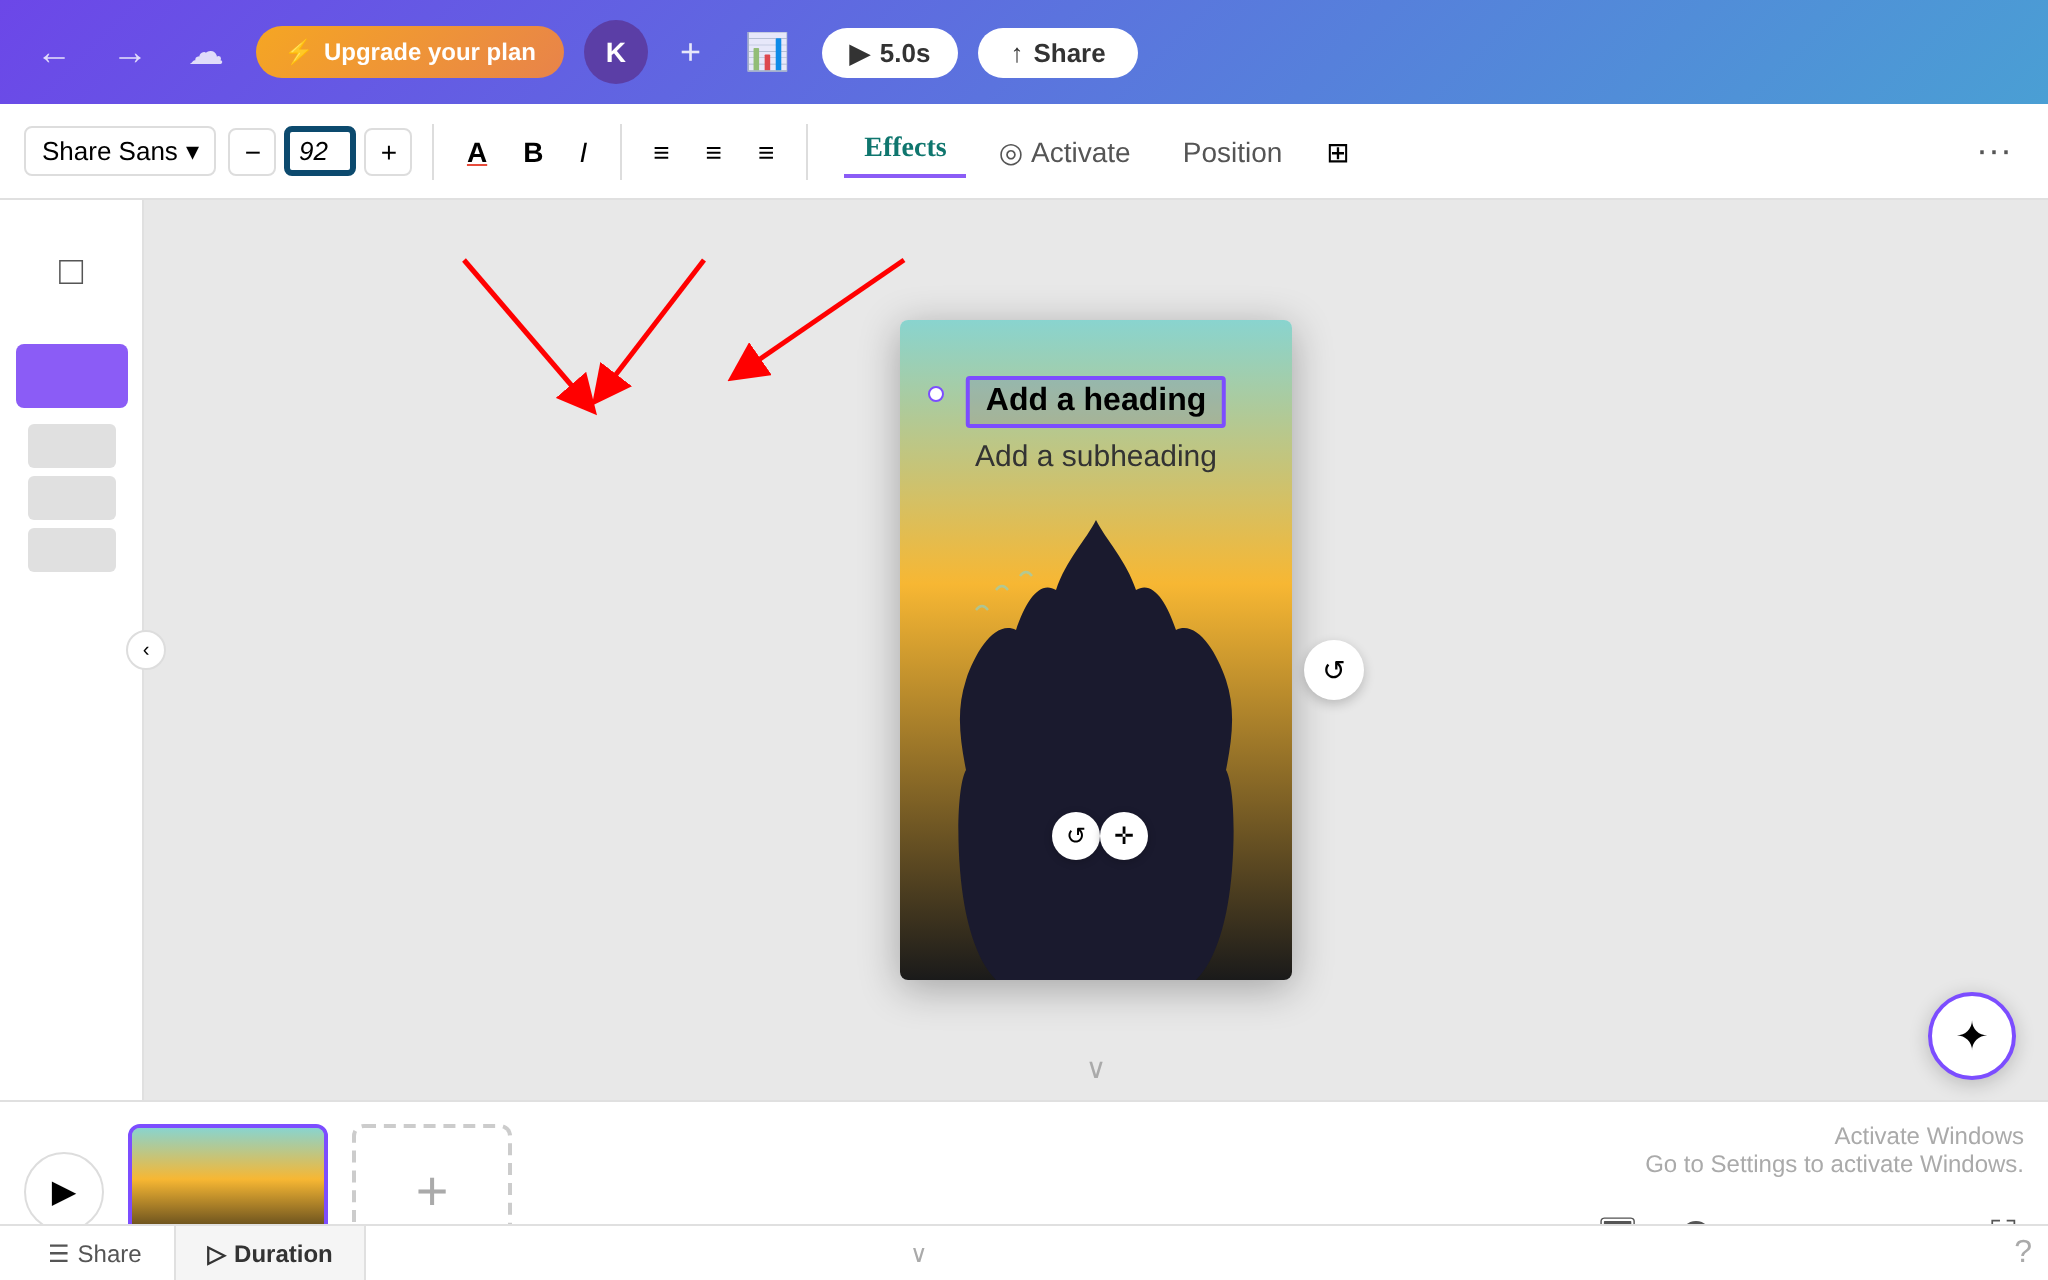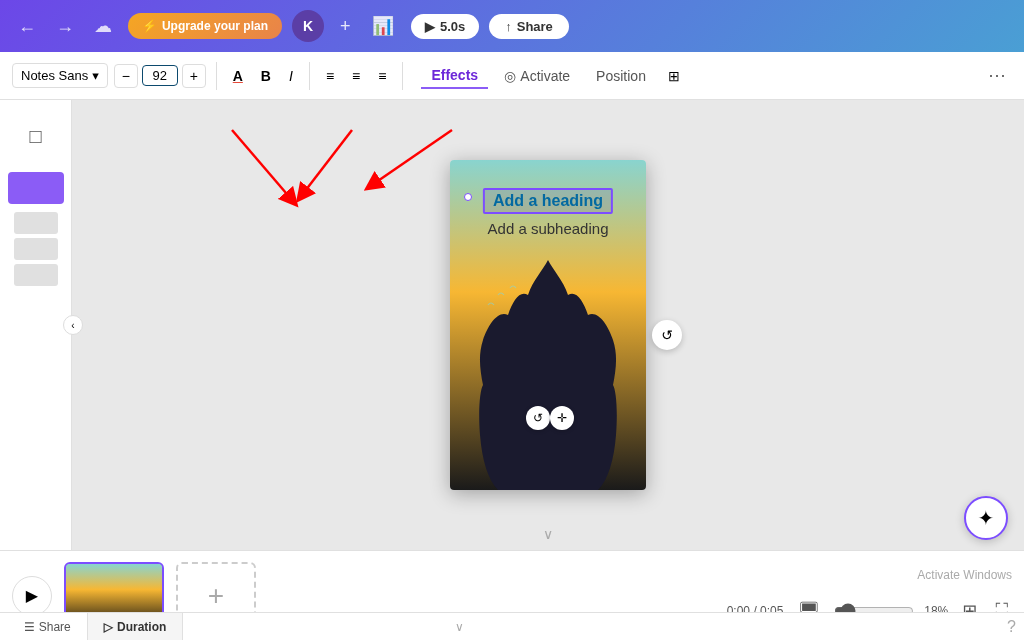--- a/index.html
+++ b/index.html
@@ -103,34 +103,35 @@
     .font-size-ctrl {
       display: flex; align-items: center; gap: 4px;
     }
     .size-btn {
       border: 1px solid #ddd; border-radius: 4px;
       background: none; cursor: pointer;
       width: 24px; height: 24px;
       font-size: 14px; display: flex; align-items: center; justify-content: center;
     }
     .size-val {
-      width: 36px; text-align: center; font-size: 13px;
-      border: 1px solid #0c4a6e; border-radius: 4px; padding: 2px 4px;
+      width: 36px; font-size: 13px;
+      border: 3px solid #0c4a6e; border-radius: 4px; padding: 2px 4px; font-style: italic;
     }
     .toolbar-divider { width: 1px; height: 28px; background: #ddd; margin: 0 4px; }
     .toolbar-btn {
       background: none; border: none; cursor: pointer;
       padding: 4px 6px; border-radius: 4px; font-size: 14px;
       display: flex; align-items: center;
     }
     .effects-btn {
       background: none; border: none; cursor: pointer;
       padding: 4px 10px; font-size: 14px; font-weight: 600;
-      color: #6d28d9; border-bottom: 2px solid #8b5cf6;
+      color: #0f766e; border-bottom: 2px solid #8b5cf6;
       margin-left: 8px;
+      font-family: Liberation Serif, serif;
     }
     .animate-btn, .position-btn {
       background: none; border: none; cursor: pointer;
       padding: 4px 10px; font-size: 14px; color: #555;
       display: flex; align-items: center; gap: 4px;
     }
     .more-btn {
       background: none; border: none; cursor: pointer;
       margin-left: auto; font-size: 18px; color: #555; padding: 4px 6px;
     }
@@ -209,21 +210,21 @@
     .rock-silhouette {
       position: absolute; bottom: 0; left: 50%; transform: translateX(-50%);
       width: 160px; height: 230px;
     }
     .slide-heading {
       position: absolute; top: 28px; left: 50%; transform: translateX(-50%);
       white-space: nowrap;
       background: rgba(90, 60, 180, 0.15);
       border: 2px solid #7c4dff;
       border-radius: 2px;
-      color: #0369a1;
+      color: #000000;
       font-size: 16px;
       font-weight: 900;
       padding: 2px 8px;
       font-family: Arial, sans-serif;
       cursor: text;
     }
     .slide-subheading {
       position: absolute; top: 60px; left: 50%; transform: translateX(-50%);
       color: #333; font-size: 15px; white-space: nowrap;
       font-family: Arial, sans-serif;
@@ -386,21 +387,21 @@
     <span>5.0s</span>
   </button>
   <button class="share-btn">
     <span>↑</span>
     <span>Share</span>
   </button>
 </div>
 
 <div class="toolbar">
   <div class="font-select">
-    <span>Notes Sans</span>
+    <span>Share Sans</span>
     <span>▾</span>
   </div>
   <div class="font-size-ctrl">
     <button class="size-btn">−</button>
     <span class="size-val">92</span>
     <button class="size-btn">+</button>
   </div>
   <div class="toolbar-divider"></div>
   <button class="toolbar-btn">
     <span style="font-weight:bold;text-decoration:underline;text-decoration-color:#e74c3c;">A</span>
@@ -500,20 +501,21 @@
   <div class="thumbnail-slot">
     <div style="position:absolute;top:0;left:0;right:0;bottom:0;background:linear-gradient(180deg,#89d4cf,#f7b733 40%,#111 100%);"></div>
     <div class="thumbnail-duration-badge">5.0s</div>
   </div>
 
   <button class="add-slide-btn">+</button>
 
   <div class="bottom-right">
     <div class="activate-windows">
       <div>Activate Windows</div>
+      <div>Go to Settings to activate Windows.</div>
     </div>
     <div class="bottom-controls">
       <span class="time-display">0:00 / 0:05</span>
       <button class="bottom-icon-btn">🖥</button>
       <div class="zoom-slider-wrap">
         <input type="range" class="zoom-slider" min="10" max="100" value="18" style="">
       </div>
       <span class="zoom-pct">18%</span>
       <button class="bottom-icon-btn">⊞</button>
       <button class="bottom-icon-btn">⛶</button>

